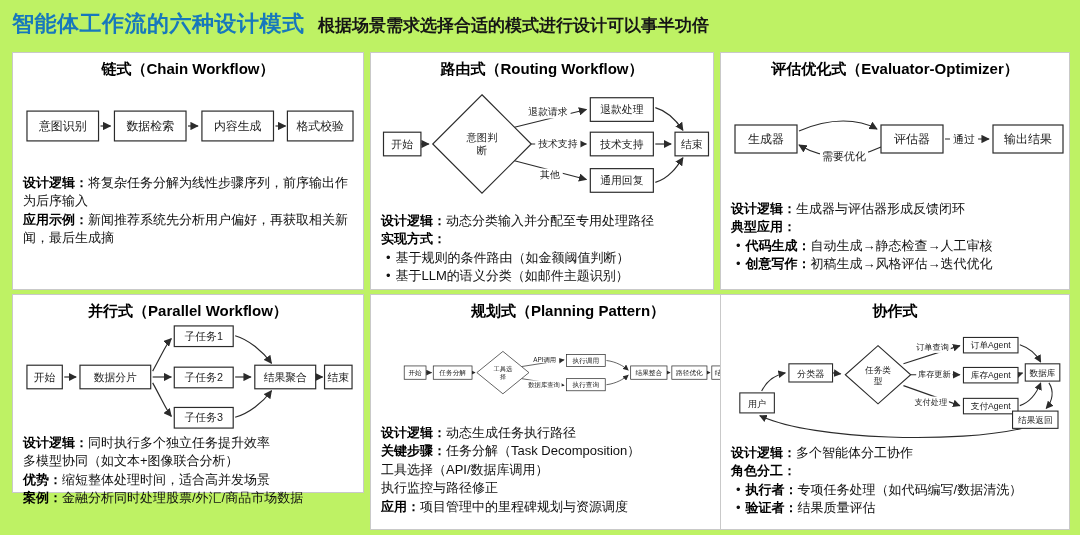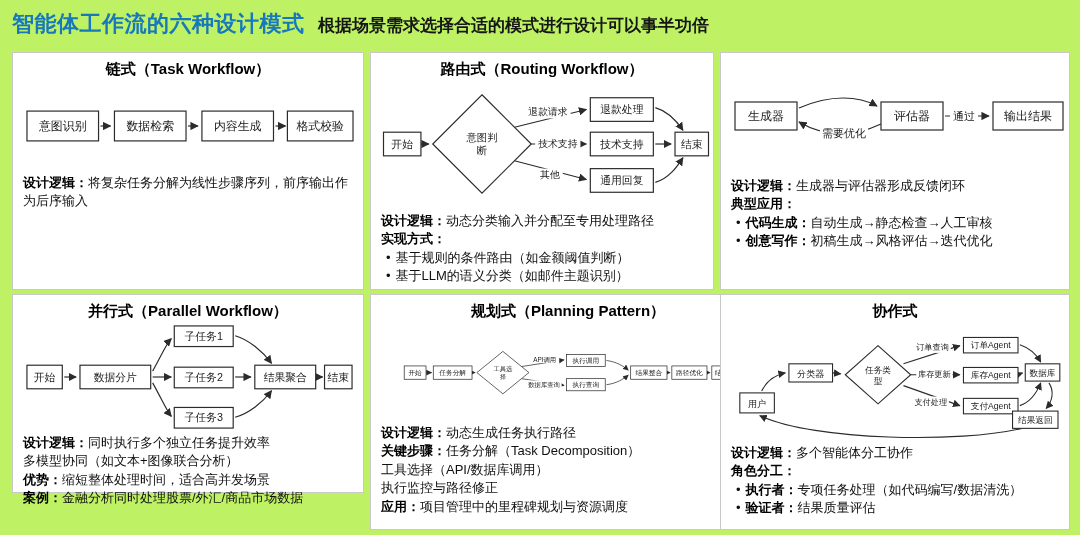--- a/index.html
+++ b/index.html
@@ -31,21 +31,21 @@
 <body>
 
 <div class="page">
 
   <div class="hdr">
     <span class="t">智能体工作流的六种设计模式</span>
     <span class="s">根据场景需求选择合适的模式进行设计可以事半功倍</span>
   </div>
 
   <div class="panel" id="p1">
-    <div class="ptitle">链式（Task Workflow）</div>
+    <div class="ptitle">链式（Chain Workflow）</div>
     <svg class="diagram" width="332" height="92" viewBox="0 0 334 88">
       <defs>
           <marker id="a1" viewBox="0 0 10 10" refX="9" refY="5" markerWidth="7" markerHeight="7" orient="auto-start-reverse">
             <path d="M0,0L10,5L0,10z" fill="#2b2b2b"></path>
           </marker>
         </defs>
       <g>
         <line class="ln" x1="78" y1="44" x2="88" y2="44" marker-end="url(#a1)"></line>
         <line class="ln" x1="166" y1="44" x2="176" y2="44" marker-end="url(#a1)"></line>
         <line class="ln" x1="254" y1="44" x2="264" y2="44" marker-end="url(#a1)"></line>
@@ -62,20 +62,21 @@
         <rect class="nd" x="180" y="29" width="72" height="30"></rect>
         <text x="216" y="48" font-size="12">内容生成</text>
       </g>
       <g>
         <rect class="nd" x="266" y="29" width="66" height="30"></rect>
         <text x="299" y="48" font-size="12">格式校验</text>
       </g>
     </svg>
     <div class="desc">
         <div class="desc-line"><b>设计逻辑：</b><span>将复杂任务分解为线性步骤序列，前序输出作为后序输入</span></div>
+        <div class="desc-line"><b>应用示例：</b><span>新闻推荐系统先分析用户偏好，再获取相关新闻，最后生成摘</span></div>
       </div>
   </div>
 
   <div class="panel" id="p2">
     <div class="ptitle">路由式（Routing Workflow）</div>
     <svg class="diagram" width="330" height="130" viewBox="0 0 334 132">
       <defs>
           <marker id="a2" viewBox="0 0 10 10" refX="9" refY="5" markerWidth="7" markerHeight="7" orient="auto-start-reverse">
             <path d="M0,0L10,5L0,10z" fill="#2b2b2b"></path>
           </marker>
@@ -129,20 +130,21 @@
     </svg>
     <div class="desc">
         <div class="desc-line"><b>设计逻辑：</b><span>动态分类输入并分配至专用处理路径</span></div>
         <div class="desc-line"><b>实现方式：</b></div>
         <div class="desc-line"><span class="bullet">•</span><span>基于规则的条件路由（如金额阈值判断）</span></div>
         <div class="desc-line"><span class="bullet">•</span><span>基于LLM的语义分类（如邮件主题识别）</span></div>
       </div>
   </div>
 
   <div class="panel" id="p3">
+    <div class="ptitle">评估优化式（Evaluator-Optimizer）</div>
     <svg class="diagram" width="334" height="118" viewBox="0 0 334 88" preserveAspectRatio="xMidYMid meet">
       <defs>
           <marker id="a3" viewBox="0 0 10 10" refX="9" refY="5" markerWidth="7" markerHeight="7" orient="auto-start-reverse">
             <path d="M0,0L10,5L0,10z" fill="#2b2b2b"></path>
           </marker>
         </defs>
       <g>
         <path class="ln" d="M 68,36 C 100,22 128,24 146,34" marker-end="url(#a3)"></path>
         <path class="ln" d="M 150,52 C 120,66 92,64 68,50" marker-end="url(#a3)"></path>
         <line class="ln" x1="214" y1="44" x2="258" y2="44" marker-end="url(#a3)"></line>

